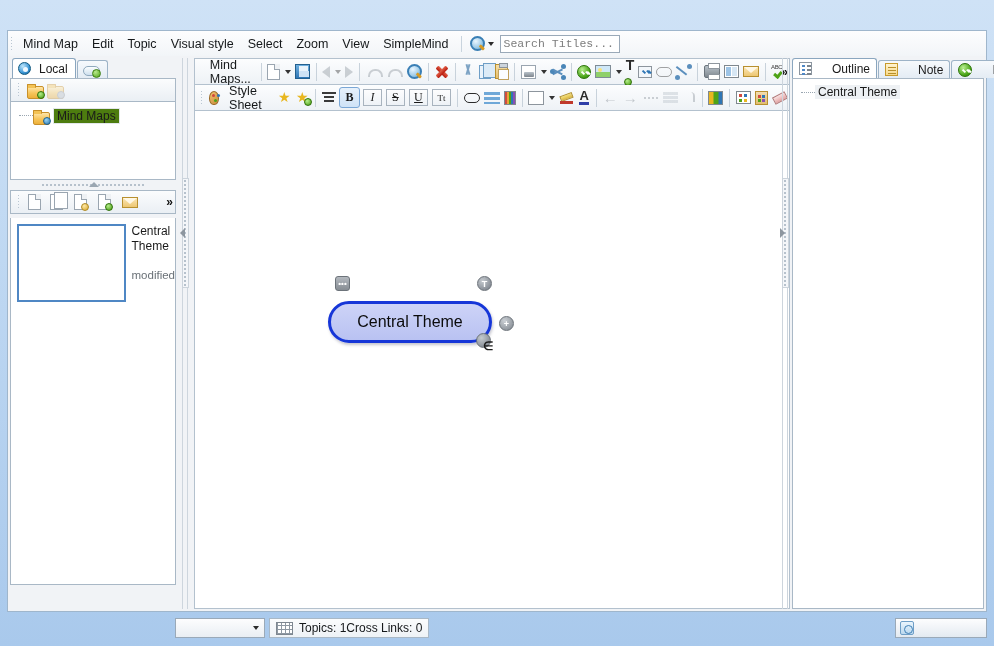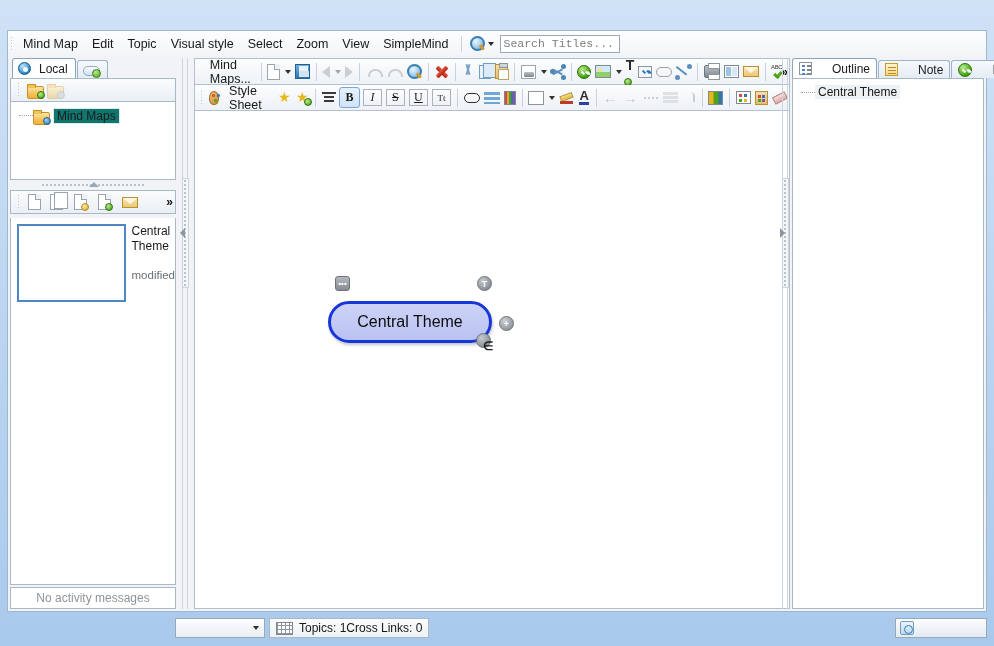--- a/index.html
+++ b/index.html
@@ -138,21 +138,21 @@
     height:24px; border:1px solid #a9b8c6; border-bottom:1px solid #a9b8c6;
     background: linear-gradient(180deg,#fbfcfd 0%,#eaeff4 100%);
     display:flex; align-items:center; padding-left:4px; gap:4px;
   }
   .tree-box {
     border:1px solid #a9b8c6; border-top:none; background:#ffffff;
     height:78px; padding:6px 4px; position:relative;
   }
   .tree-node { display:flex; align-items:center; gap:4px; margin-left:18px; }
   .tree-dashes { width:16px; border-top:1px dotted #9aa6b1; position:absolute; left:8px; top:13px; }
-  .tree-label { background:#0f766e; border:1px solid #e3e7eb; padding:0 3px; font-size:12px; color:#1a1a1a; }
+  .tree-label { background:#4d7c0f; border:1px solid #e3e7eb; padding:0 3px; font-size:12px; color:#1a1a1a; }
   .folder {
     width:16px;height:13px;position:relative;display:inline-block;
   }
   .folder::before{
     content:"";position:absolute;left:0;top:2px;width:15px;height:11px;border-radius:1px 2px 2px 2px;
     background:linear-gradient(180deg,#ffe6a8 0%,#f7c55b 55%,#edb03a 100%);
     border:1px solid #c8902a;
   }
   .folder::after{
     content:"";position:absolute;left:0;top:0px;width:7px;height:3px;border-radius:1px;
@@ -537,21 +537,20 @@
             <div class="file-thumb"></div>
             <div class="file-meta">
               <div>Central</div>
               <div>Theme</div>
               <div class="file-mod">modified</div>
             </div>
           </div>
         </div>
       </div>
 
-      <div class="activity-bar">No activity messages</div>
     </div>
 
     <div class="vsplit left" style="left:170px">
       <div class="track"></div>
       <div class="grip"></div>
       <div class="arrow"></div>
     </div>
 
     <div class="center">
 

